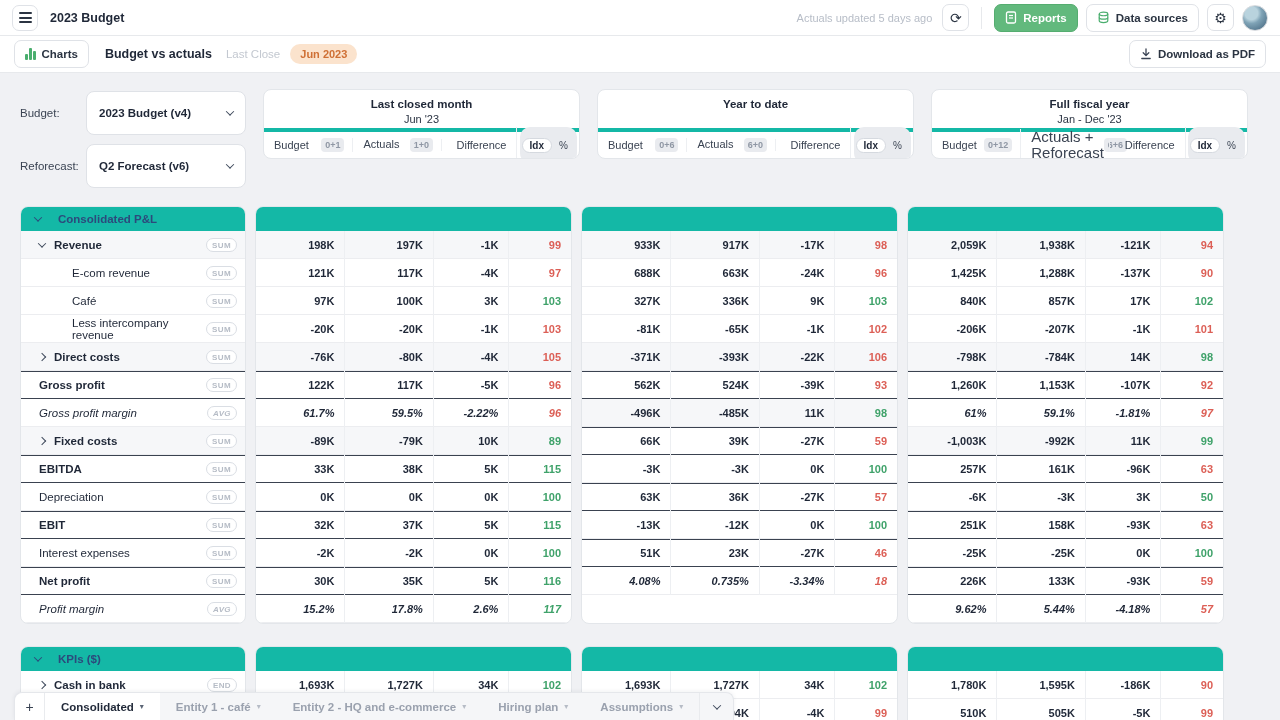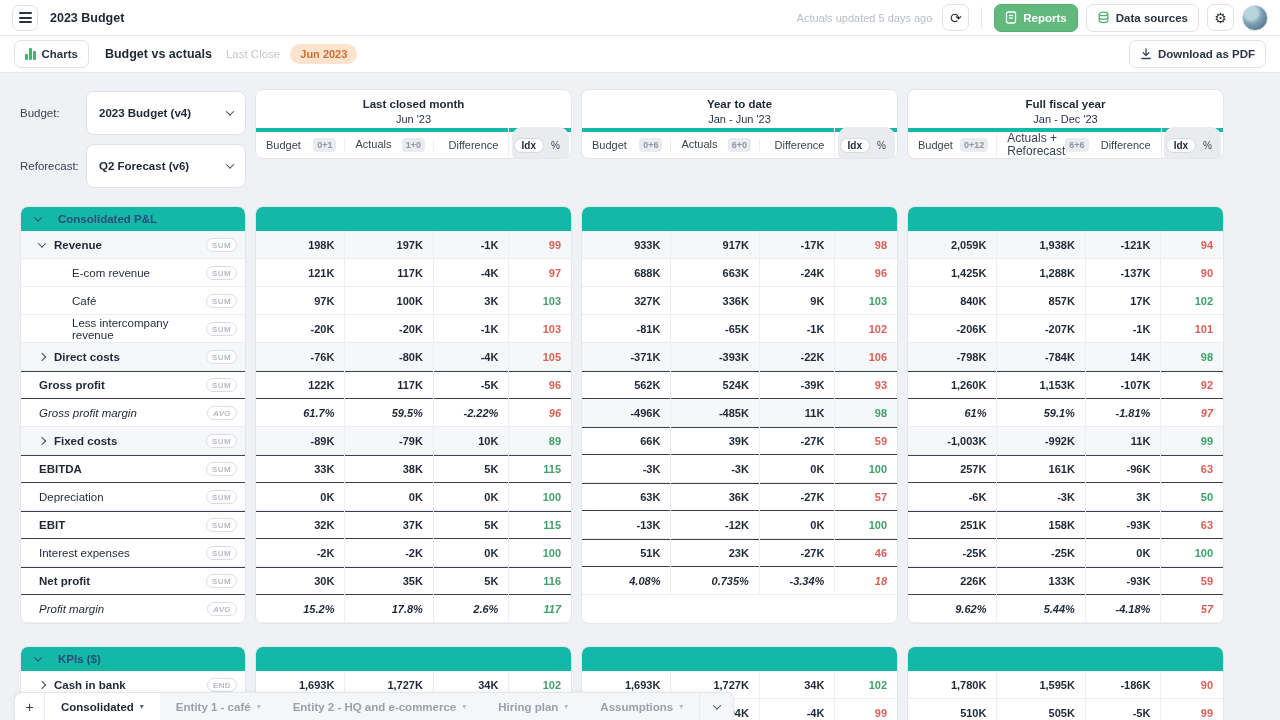--- a/index.html
+++ b/index.html
@@ -21,39 +21,39 @@
   .toolbar{height:37px;background:#fff;border-bottom:1px solid #e7e9ec;display:flex;align-items:center;padding:0 14px;}
   .bars{display:flex;align-items:flex-end;gap:1.5px;height:12px;}
   .bars i{width:2.5px;background:#4aae6e;border-radius:1px;display:block;}
   .bars i:nth-child(1){height:6px}.bars i:nth-child(2){height:12px}.bars i:nth-child(3){height:9px}
   .view-title{font-size:12.5px;font-weight:700;margin-left:16px;}
   .lastclose{font-size:11.5px;color:#c3c8d0;margin-left:14px;}
   .pill-orange{margin-left:10px;height:20px;border-radius:10px;background:#fbe3cd;color:#cf7035;font-size:11px;font-weight:600;display:flex;align-items:center;padding:0 10px;}
   .toolbar .right{margin-left:auto;}
   
   .main{padding-top:16px;}
-  .grid{display:grid;grid-template-columns:226px 317px 317px 317px;column-gap:9px;margin-left:20px;}
+  .grid{display:grid;grid-template-columns:226px 317px 317px 317px;column-gap:17px;margin-left:20px;}
   .card{background:#fff;border:1px solid #e3e6ea;border-radius:8px;overflow:hidden;}
   
   .controls{display:flex;flex-direction:column;gap:9px;padding-top:2px;}
   .ctl-row{display:flex;align-items:center;}
   .ctl-lbl{width:66px;font-size:11.5px;color:#3b4453;}
   .select{flex:1;height:44px;border:1px solid #dfe2e7;border-radius:8px;background:#fff;display:flex;align-items:center;justify-content:space-between;padding:0 12px;font-size:11.5px;font-weight:600;cursor:pointer;}
   
   .pcard{height:70px;display:flex;flex-direction:column;}
   .pc-top{flex:1;text-align:center;padding-top:8px;}
   .pc-title{font-size:11.5px;font-weight:700;}
   .pc-sub{font-size:11px;color:#2b3443;margin-top:3px;}
   .pc-cols{display:flex;border-top:4px solid #14b8a6;height:30px;align-items:center;}
   .pcol{display:flex;align-items:center;}
   .pcol.p1,.pcol.p2{width:89px;justify-content:space-between;padding:0 8px 0 10px;}
   .pcol.p3{width:76px;justify-content:flex-end;padding-right:10px;}
   .pcol.p4{width:63px;justify-content:center;}
   .pcol.p2 .pcl{line-height:1.05;}
-  .pcard.third .pcol.p2 .pcl{font-size:12px;}
+  .pcard.third .pcol.p2 .pcl{font-size:15px;}
   .pcl{font-size:11px;color:#3a4352;}
   .pcol.p2,.pcol.p3,.pcol.p4{border-left:1px solid #edeff2;}
   .mini{background:#e9ebef;color:#8f97a4;border-radius:4px;font-size:9px;font-weight:600;padding:2px 4px;}
   .toggle{height:36px;background:#e9ebef;border-radius:10px;display:flex;align-items:center;padding:2px;cursor:pointer;}
   .tg-on{background:#fff;border:1px solid #d5d9df;border-radius:9px;font-size:10px;font-weight:600;padding:1px 7px;color:#1f2737;}
   .tg-off{font-size:10px;color:#3c4554;padding:0 7px;}
   
   .sect{display:grid;grid-template-columns:226px 317px 317px 317px;column-gap:9px;margin:18px 0 22px 20px;}
   .sec-head{height:24px;background:#14b8a6;display:flex;align-items:center;padding-left:14px;gap:17px;}
   .sec-title{font-size:11.5px;font-weight:700;color:#2c4a7c;}
@@ -198,21 +198,20 @@
               <span class="tg-on">Idx</span>
               <span class="tg-off">%</span>
             </div>
           </div>
       </div>
     </div>
 
     <div class="card pcard">
       <div class="pc-top">
         <div class="pc-title">Year to date</div>
-        <div class="pc-sub">Jan - Jun '23</div>
       </div>
       <div class="pc-cols">
         <div class="pcol p1">
             <span class="pcl">Budget</span>
             <span class="mini">0+6</span>
           </div>
         <div class="pcol p2">
             <span class="pcl">Actuals</span>
             <span class="mini">6+0</span>
           </div>

